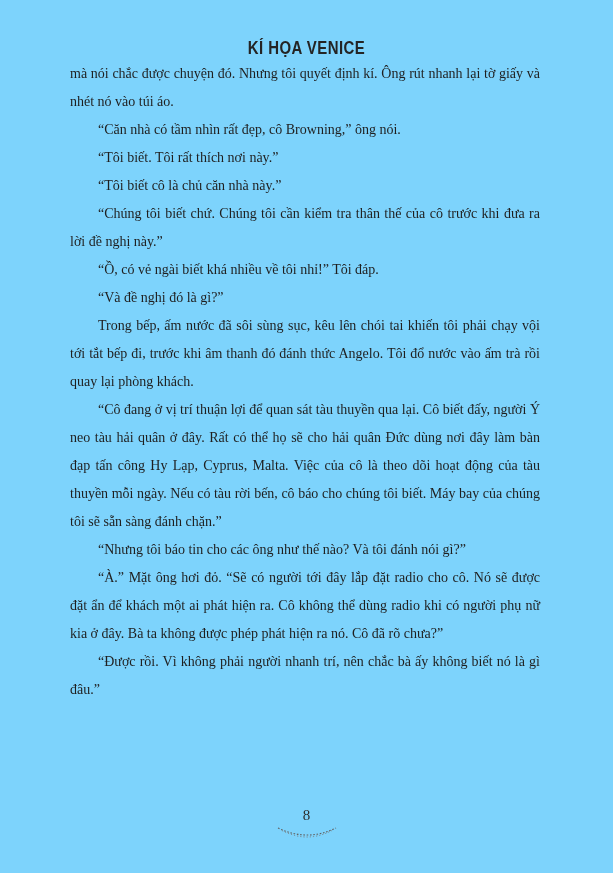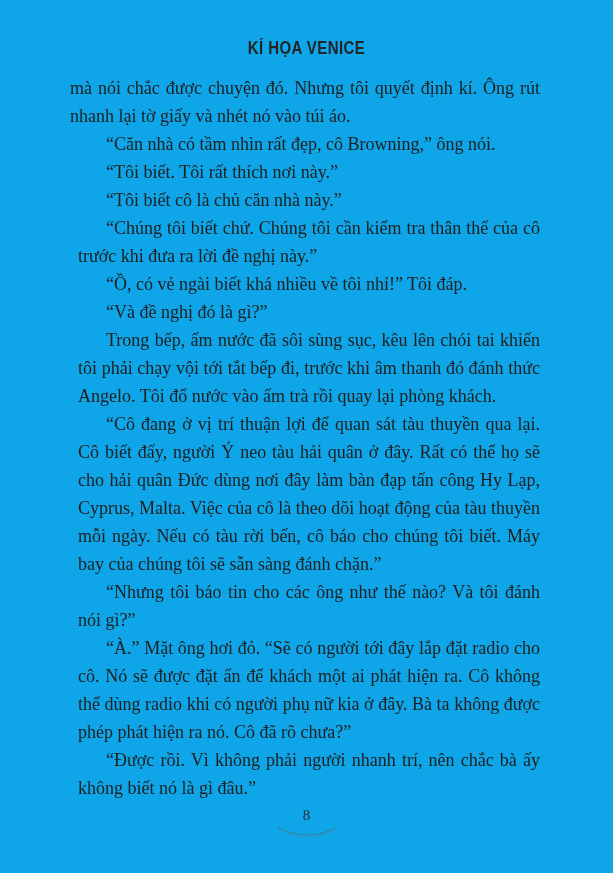--- a/index.html
+++ b/index.html
@@ -4,56 +4,55 @@
 <style>
   html, body {
     margin: 0;
     padding: 0;
     background: #ffffff;
   }
   .page {
     position: relative;
     width: 613px;
     height: 873px;
-    background: #0ea5e9;
+    background: #7dd3fc;
     overflow: hidden;
     font-family: "Liberation Serif", serif;
     color: #1f1f1f;
   }
   .running-head {
     position: absolute;
     top: 38px;
     left: 0;
     width: 100%;
     text-align: center;
     font-family: "Liberation Sans", sans-serif;
     font-weight: 700;
     font-size: 17px;
     letter-spacing: 0.5px;
     color: #242424;
     transform: scale(0.88, 1.06);
     transform-origin: center top;
   }
   .body-text {
     position: absolute;
-    top: 74px;
+    top: 60px;
     left: 70px;
     width: 470px;
-    font-size: 18px;
+    font-size: 14px;
     line-height: 28px;
     text-align: justify;
     text-align-last: left;
   }
   .body-text p {
     margin: 0;
     padding: 0;
   }
   .body-text p.indent {
     text-indent: 28px;
-    margin-left: 8px;
   }
   .page-footer {
     position: absolute;
     top: 806px;
     left: 0;
     width: 100%;
     text-align: center;
   }
   .page-number {
     font-size: 15px;

